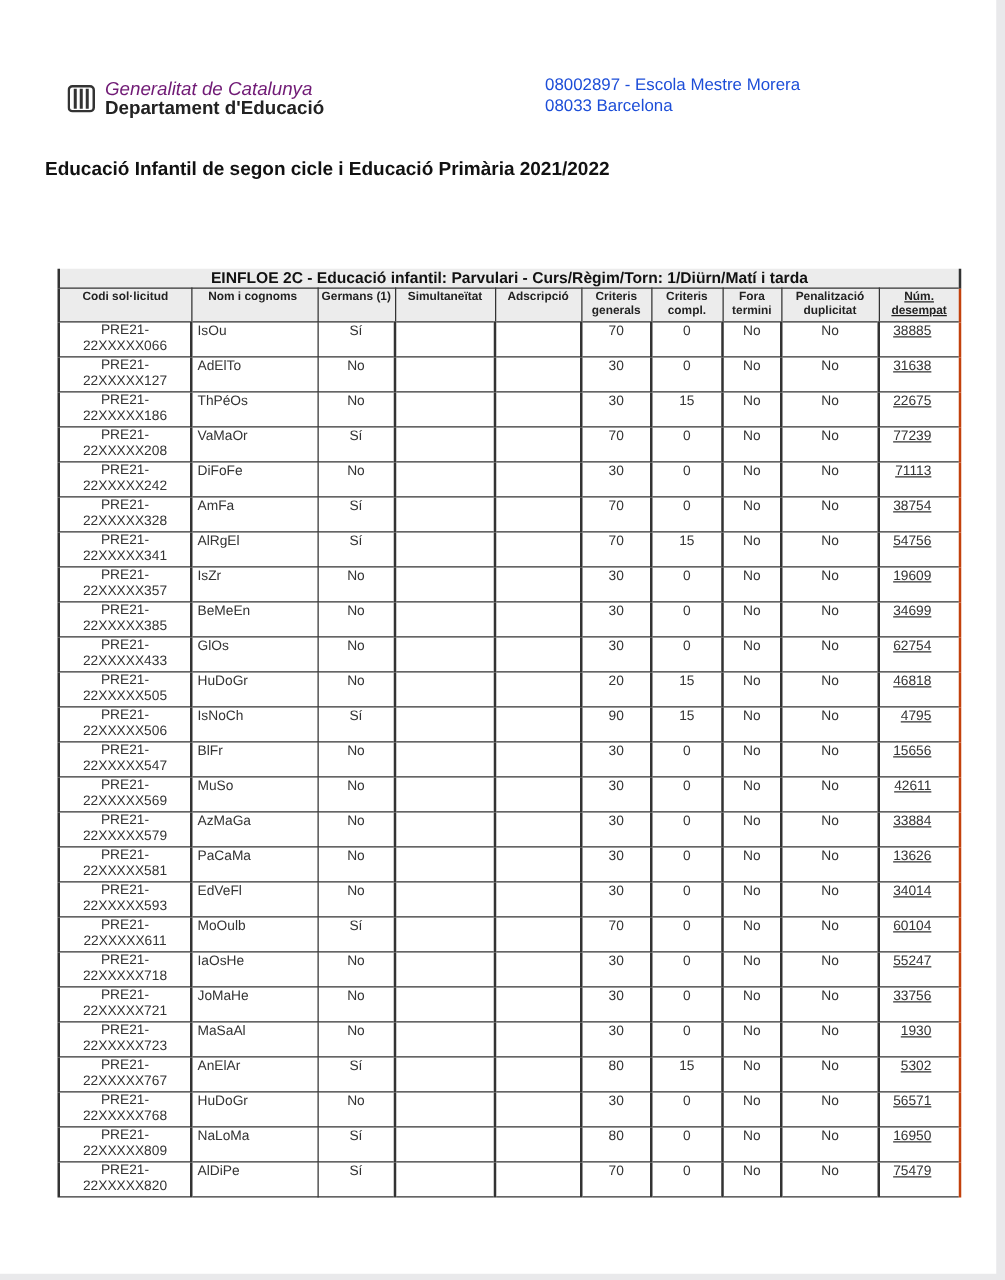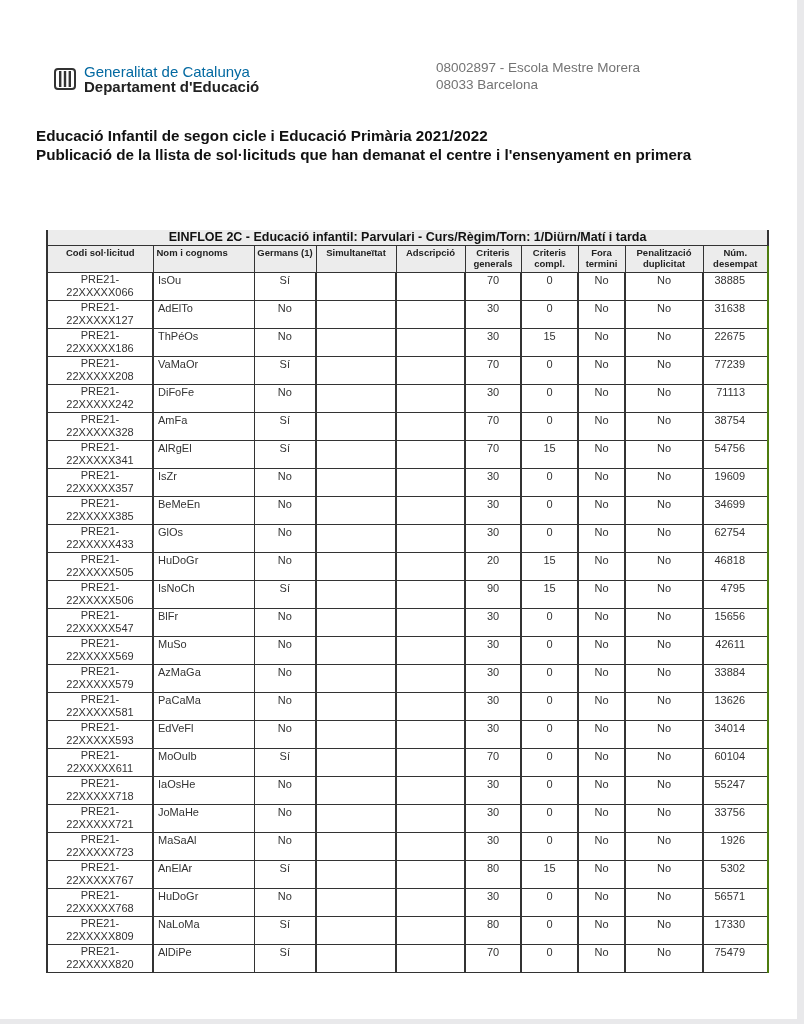--- a/index.html
+++ b/index.html
@@ -7,50 +7,50 @@
     width: 804px; height: 1024px; background: #e9e9eb; overflow: hidden;
     font-family: "Liberation Sans", sans-serif; color: #1a1a1a; position: relative;
   }
   .page {
     position: absolute; left: 0; top: 0; width: 797px; height: 1019px;
     background: #ffffff;
   }
   .logo { position: absolute; left: 54px; top: 64px; display: flex; align-items: center; }
   .logo-mark { width: 22px; height: 22px; margin-right: 8px; }
   .logo-text { line-height: 15px; }
-  .logo-line1 { font-size: 15px; color: #0369a1; }
+  .logo-line1 { font-size: 15px; color: #701a75; font-style: italic; }
   .logo-line2 { font-size: 15px; font-weight: bold; color: #222; }
-  .school { position: absolute; left: 436px; top: 59px; font-size: 13.5px; line-height: 17px; color: #737373; }
+  .school { position: absolute; left: 436px; top: 59px; font-size: 13.5px; line-height: 17px; color: #1d4ed8; }
   .heading { position: absolute; left: 36px; top: 126px; width: 720px; font-size: 15.2px; font-weight: bold; line-height: 19px; color: #111; }
   table.tbl {
-    position: absolute; left: 46px; top: 230px; width: 721px;
+    position: absolute; left: 46px; top: 215px; width: 721px;
     border-collapse: collapse; table-layout: fixed; font-size: 11px; color: #333;
   }
   .tbl td, .tbl th { border: 1px solid #333; padding: 0; vertical-align: top; }
   .tbl col.c1 { width: 106px; } .tbl col.c2 { width: 101px; } .tbl col.c3 { width: 62px; }
   .tbl col.c4 { width: 80px; } .tbl col.c5 { width: 69px; } .tbl col.c6 { width: 56px; }
   .tbl col.c7 { width: 57px; } .tbl col.c8 { width: 47px; } .tbl col.c9 { width: 78px; }
   .tbl col.c10 { width: 65px; }
   .title-row th {
     background: #ececec; font-size: 12.5px; font-weight: bold; color: #111;
     height: 15px; line-height: 15px; text-align: center; border-top: none; border-left: 2px solid #333; border-right: 2px solid #333;
   }
   .hdr-row th {
     background: #ececec; font-size: 9.5px; font-weight: bold; color: #222;
     height: 25px; line-height: 11px; text-align: center; padding-top: 1px;
   }
-  .hdr-row th.left { text-align: left; padding-left: 3px; }
+  .hdr-row th.left { text-align: left; padding-left: 13px; }
   .data-row td { height: 26px; line-height: 13px; }
   .data-row td.code { text-align: center; color: #333; }
   .data-row td.name { text-align: left; padding-left: 4px; padding-top: 1px; margin-left: 24px; }
   .data-row td.ctr { text-align: center; padding-top: 1px; }
   .data-row td.num { text-align: right; padding-right: 22px; padding-top: 1px; }
   .data-row td.numc { text-align: center; padding-top: 1px; }
   .tbl td.first, .tbl th.first { border-left: 2px solid #333; }
-  .tbl td.last, .tbl th.last { border-right: 2px solid #4d7c0f; }
+  .tbl td.last, .tbl th.last { border-right: 2px solid #c2410c; text-decoration: underline; }
   .tbl td.thick { border-left: 2px solid #333; }
 </style>
 </head>
 <body>
 
 <div class="page">
 
   <div class="logo">
     <svg class="logo-mark" viewBox="0 0 22 22">
       <rect x="1" y="1" width="20" height="20" rx="3" ry="3" fill="none" stroke="#333" stroke-width="2"></rect>
@@ -64,21 +64,20 @@
     </div>
   </div>
 
   <div class="school">
     <div>08002897 - Escola Mestre Morera</div>
     <div>08033 Barcelona</div>
   </div>
 
   <div class="heading">
     <div>Educació Infantil de segon cicle i Educació Primària 2021/2022</div>
-    <div>Publicació de la llista de sol·licituds que han demanat el centre i l'ensenyament en primera</div>
   </div>
 
   <table class="tbl">
     <colgroup>
       <col class="c1">
         <col class="c2">
         <col class="c3">
         <col class="c4">
         <col class="c5">
       <col class="c6">
@@ -411,21 +410,21 @@
             <div>22XXXXX723</div>
           </td>
           <td class="name thick">MaSaAl</td>
           <td class="ctr">No</td>
           <td class="ctr thick"></td>
           <td class="ctr thick"></td>
           <td class="numc thick">30</td>
           <td class="ctr thick">0</td>
           <td class="ctr thick">No</td>
           <td class="ctr thick">No</td>
-          <td class="num thick last">1926</td>
+          <td class="num thick last">1930</td>
         </tr>
         <tr class="data-row">
           <td class="code first">
             <div>PRE21-</div>
             <div>22XXXXX767</div>
           </td>
           <td class="name thick">AnElAr</td>
           <td class="ctr">Sí</td>
           <td class="ctr thick"></td>
           <td class="ctr thick"></td>
@@ -456,21 +455,21 @@
             <div>22XXXXX809</div>
           </td>
           <td class="name thick">NaLoMa</td>
           <td class="ctr">Sí</td>
           <td class="ctr thick"></td>
           <td class="ctr thick"></td>
           <td class="numc thick">80</td>
           <td class="ctr thick">0</td>
           <td class="ctr thick">No</td>
           <td class="ctr thick">No</td>
-          <td class="num thick last">17330</td>
+          <td class="num thick last">16950</td>
         </tr>
         <tr class="data-row">
           <td class="code first">
             <div>PRE21-</div>
             <div>22XXXXX820</div>
           </td>
           <td class="name thick">AlDiPe</td>
           <td class="ctr">Sí</td>
           <td class="ctr thick"></td>
           <td class="ctr thick"></td>

